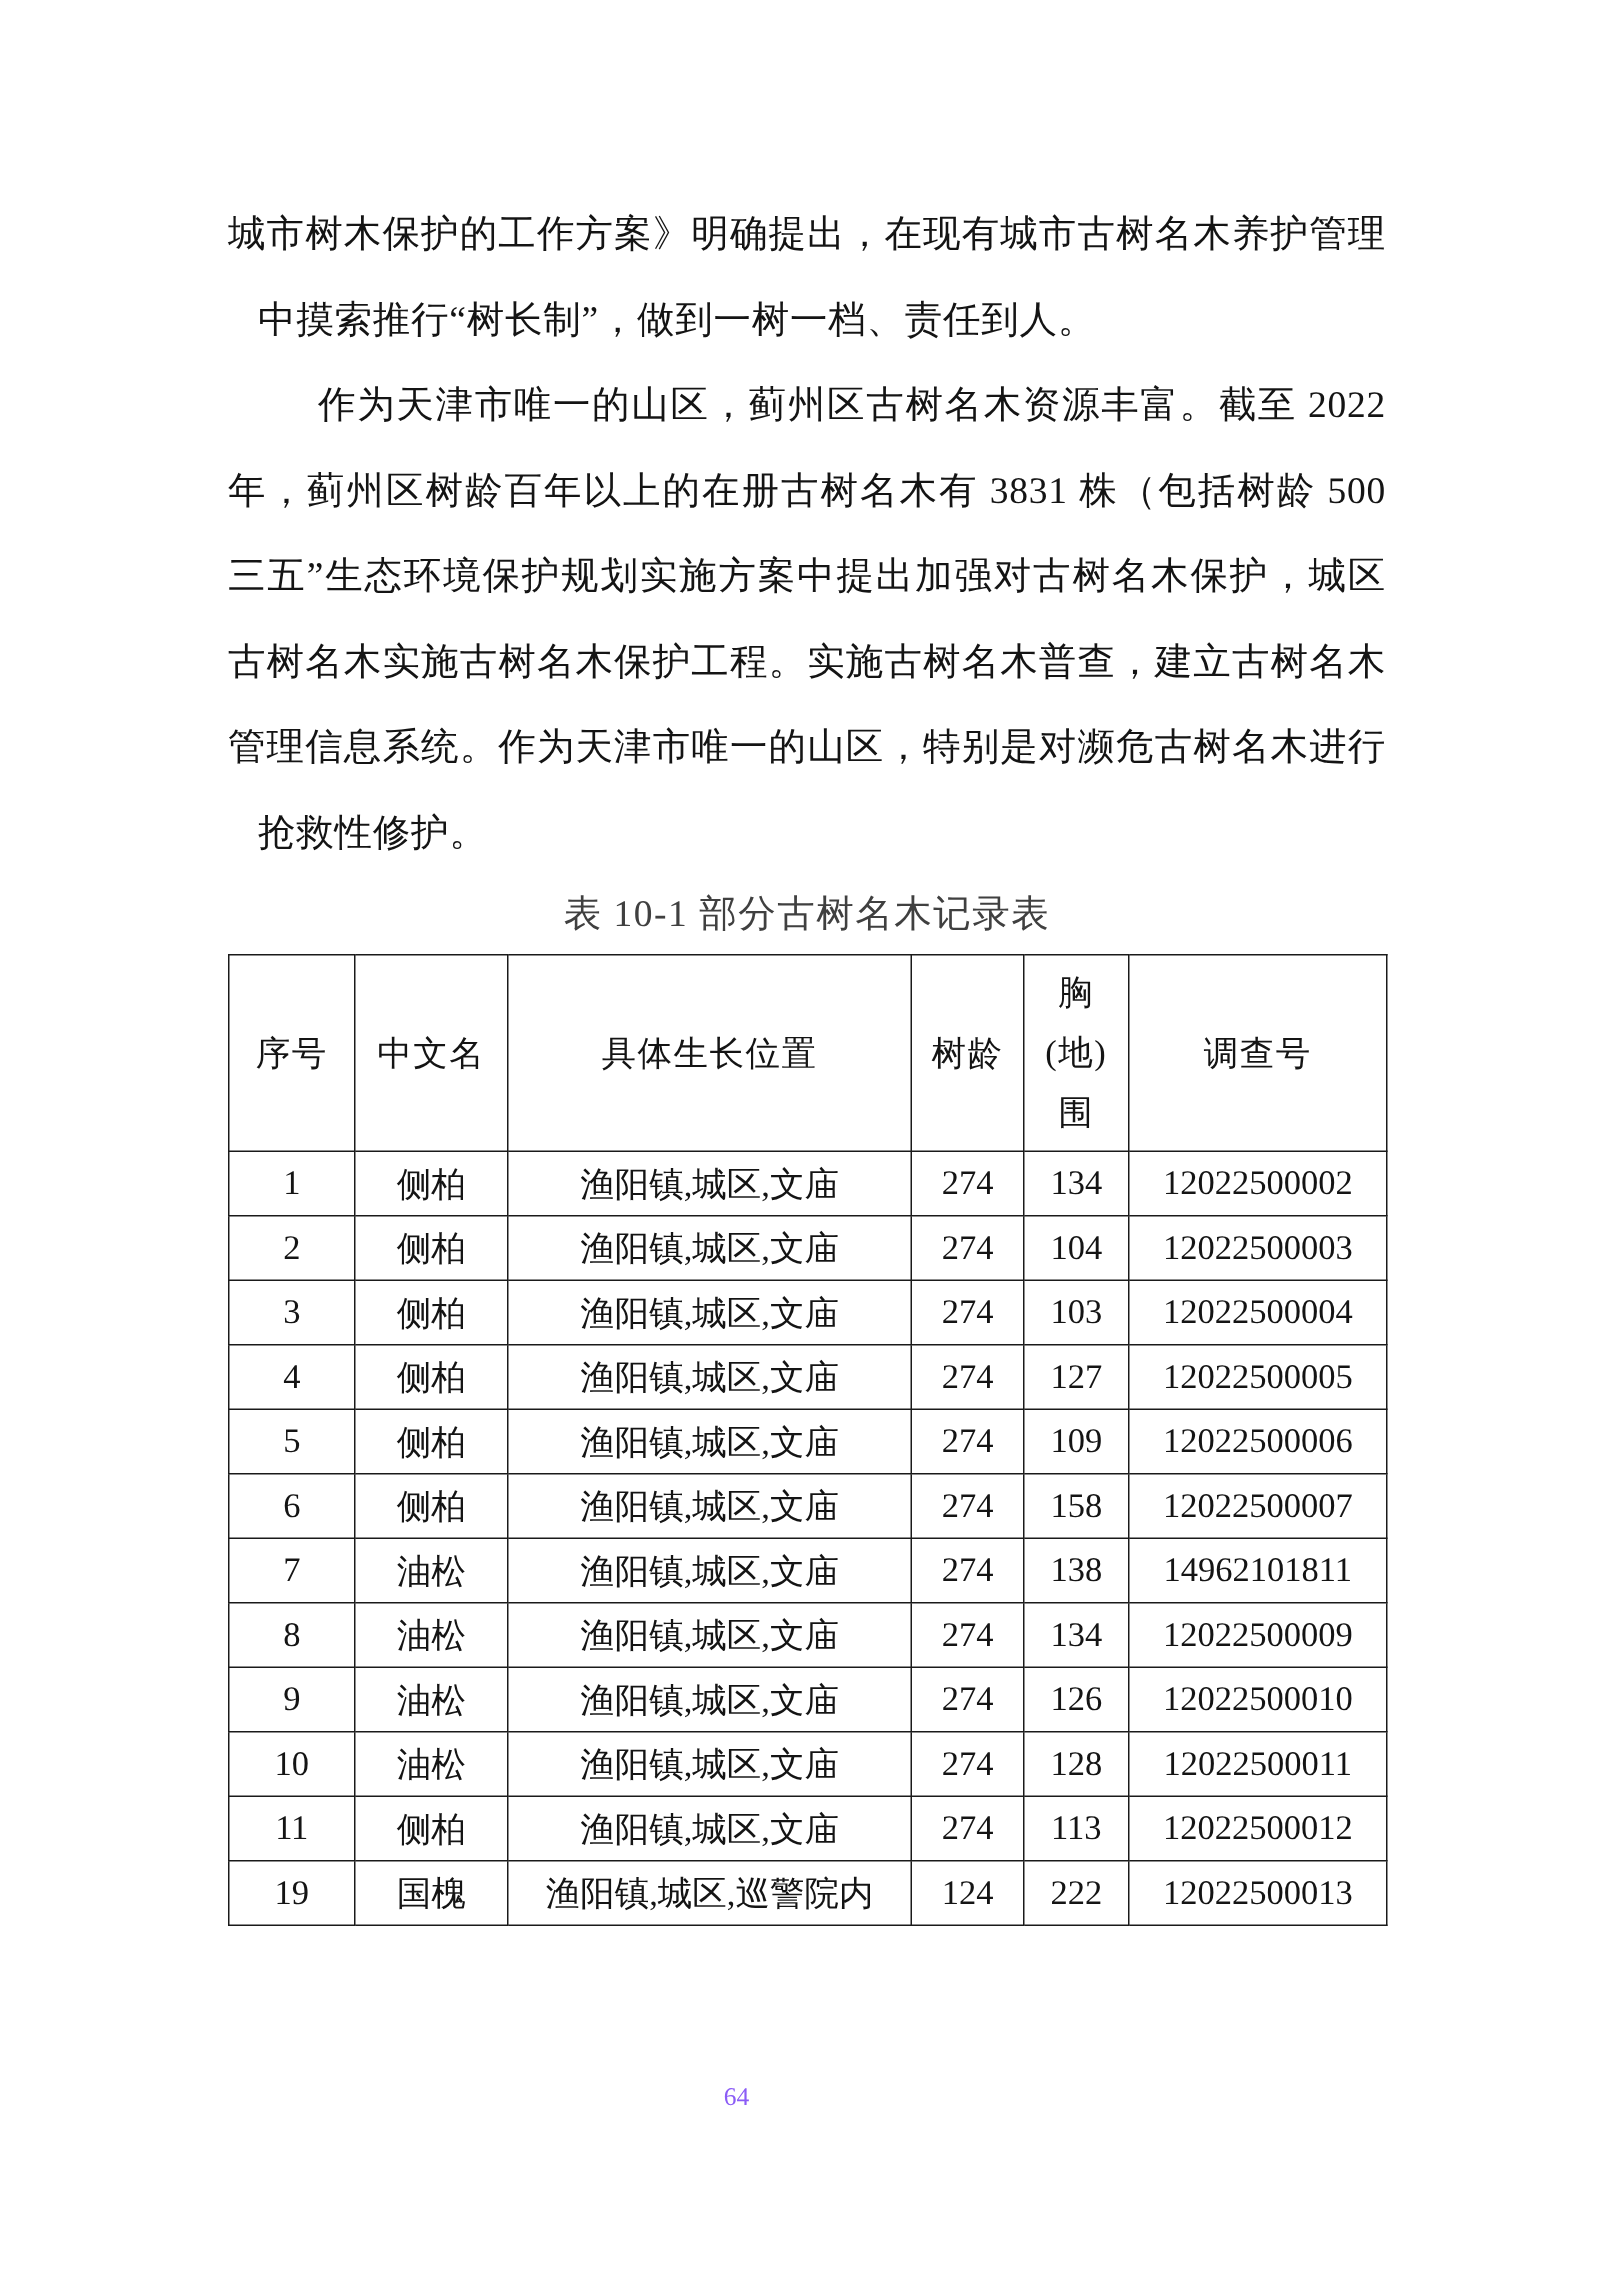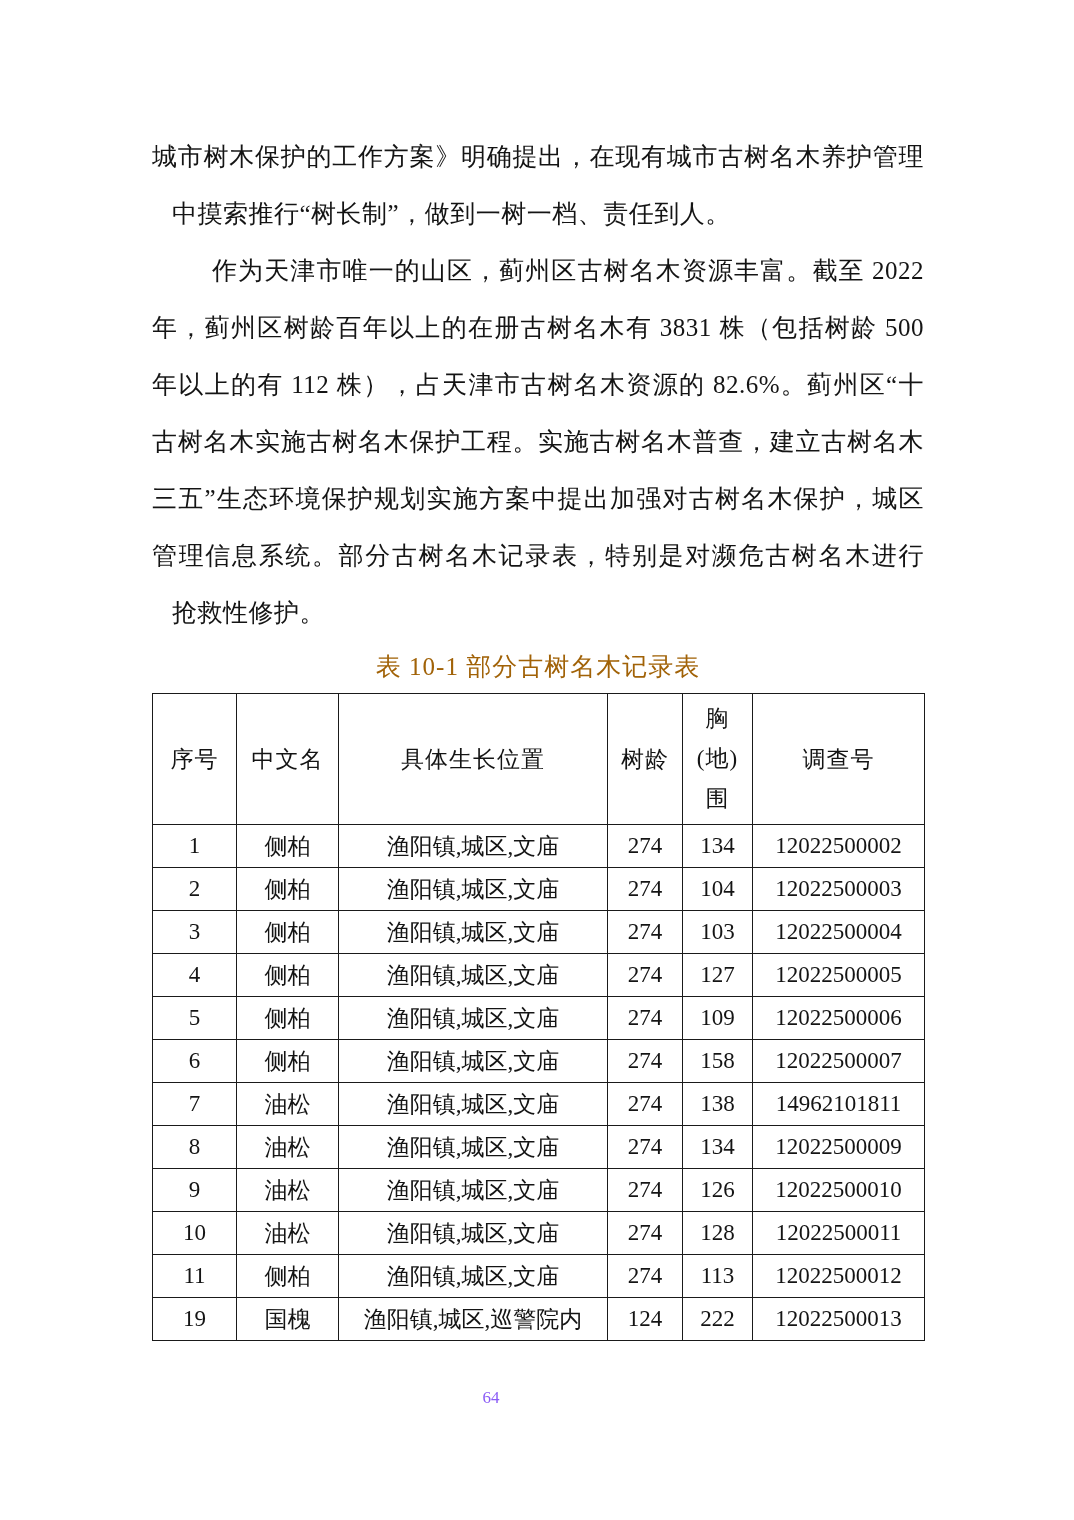--- a/index.html
+++ b/index.html
@@ -41,21 +41,21 @@
   .text-line.indent {
     text-indent: 60px;
   }
   .table-caption {
     margin-top: 5px;
     height: 41px;
     line-height: 41px;
     text-align: center;
     font-size: 25px;
     letter-spacing: 1px;
-    color: #a16207;
+    color: #404040;
   }
   table.record-table {
     border-collapse: collapse;
     table-layout: fixed;
     width: 772px;
     margin-top: 6px;
   }
   .record-table th,
   .record-table td {
     border: 1px solid #1a1a1a;
@@ -94,24 +94,23 @@
 <body>
 
 <div class="page">
   <div class="content">
 
     <div class="body-text">
         <div class="text-line">城市树木保护的工作方案》明确提出，在现有城市古树名木养护管理</div>
         <div class="text-line last">中摸索推行“树长制”，做到一树一档、责任到人。</div>
         <div class="text-line indent">作为天津市唯一的山区，蓟州区古树名木资源丰富。截至 2022</div>
         <div class="text-line">年，蓟州区树龄百年以上的在册古树名木有 3831 株（包括树龄 500</div>
-        <div class="text-line">年以上的有 112 株），占天津市古树名木资源的 82.6%。蓟州区“十</div>
+        <div class="text-line">三五”生态环境保护规划实施方案中提出加强对古树名木保护，城区</div>
         <div class="text-line">古树名木实施古树名木保护工程。实施古树名木普查，建立古树名木</div>
-        <div class="text-line">三五”生态环境保护规划实施方案中提出加强对古树名木保护，城区</div>
-        <div class="text-line">管理信息系统。部分古树名木记录表，特别是对濒危古树名木进行</div>
+        <div class="text-line">管理信息系统。作为天津市唯一的山区，特别是对濒危古树名木进行</div>
         <div class="text-line last">抢救性修护。</div>
       </div>
 
     <div class="table-caption">表 10-1 部分古树名木记录表</div>
 
     <table class="record-table">
       <colgroup>
           <col style="width: 84px;">
           <col style="width: 102px;">
           <col style="width: 269px;">

